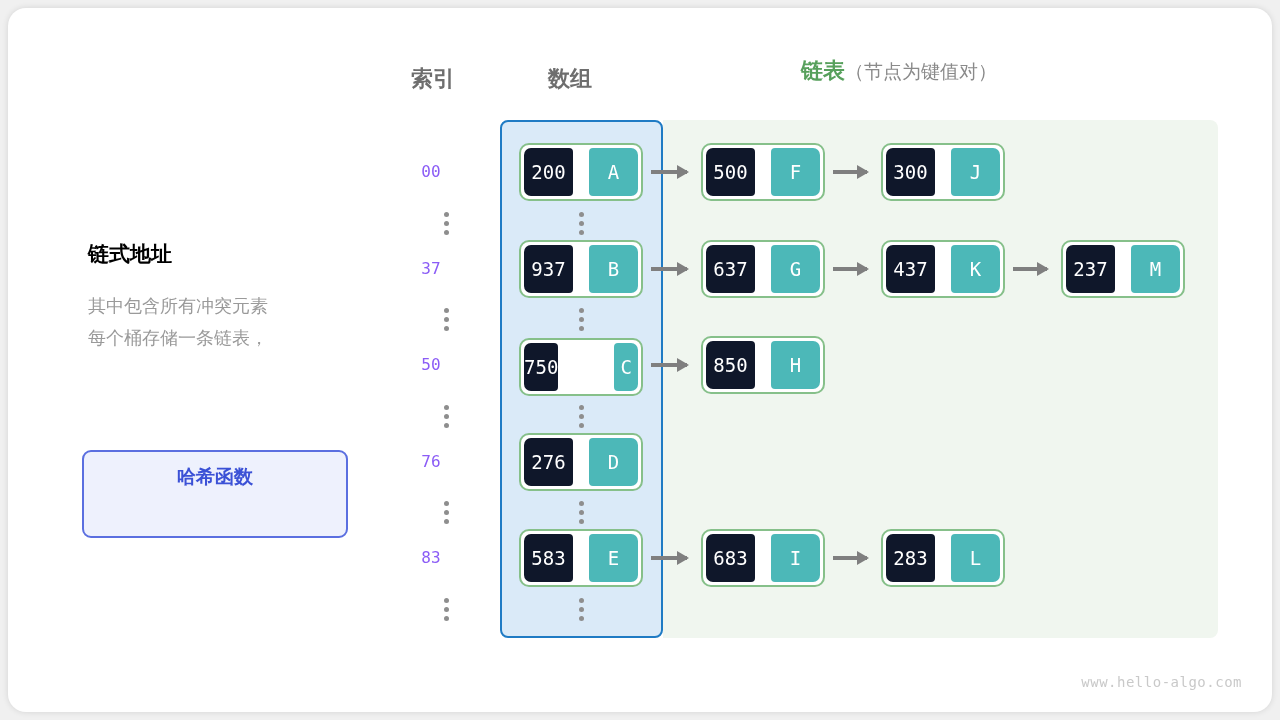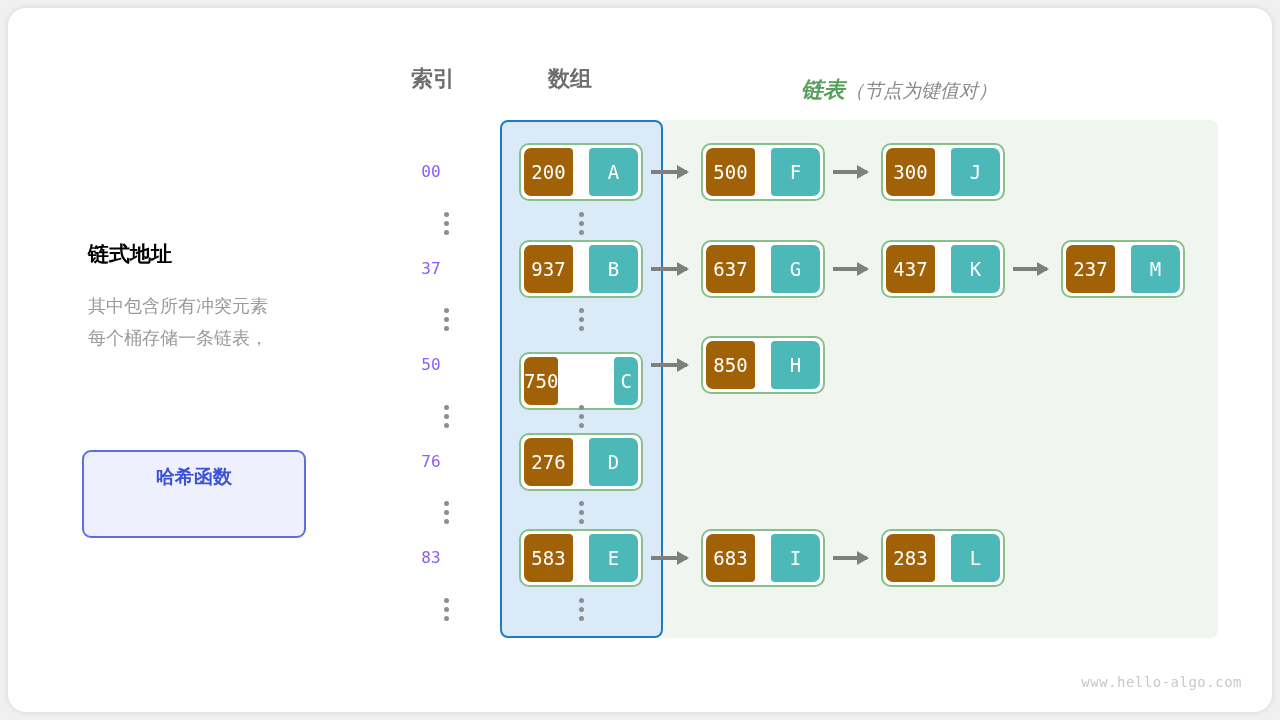--- a/index.html
+++ b/index.html
@@ -28,21 +28,21 @@
   
   .heading {
     position: absolute;
     font-size: 22px;
     font-weight: bold;
     color: #6e6e6e;
     white-space: nowrap;
   }
   #hd-index { left: 403px; top: 56px; }
   #hd-array { left: 540px; top: 56px; }
-  #hd-list  { left: 793px; top: 67px; color:#57a05c;font-style:italic; }
+  #hd-list  { left: 793px; top: 48px; color:#57a05c; }
   #hd-list .sub {
     font-size: 19px;
     font-weight: normal;
     color: #8a8a8a;
   }
 
   
   #left-title {
     position: absolute;
     left: 80px; top: 232px;
@@ -57,21 +57,21 @@
     font-size: 18px;
     line-height: 32px;
     color: #9a9a9a;
     white-space: nowrap;
   }
 
   
   #hash-box {
     position: absolute;
     left: 74px; top: 442px;
-    width: 224px; height: 88px;
+    width: 266px; height: 88px;
     background: #eef1fd;
     border: 2px solid #5b6fe0;
     border-radius: 9px;
     box-sizing: border-box;
   }
   #hash-title {
     position: absolute;
     left: 0; right: 0; top: 12px;
     text-align: center;
     font-size: 19px;
@@ -131,21 +131,21 @@
   .node .cell {
     flex: 1 1 50%;
     display: flex;
     align-items: center;
     justify-content: center;
     font-size: 19px;
     font-family: "DejaVu Sans Mono", "Liberation Mono", monospace;
     color: #ffffff;
   }
   .node .key {
-    background: #a16207;
+    background: #0f172a;
     border-radius: 7px 4px 4px 7px;
     margin-right: 16px;
   }
   .node .val {
     background: #4cb8b8;
     border-radius: 4px 7px 7px 4px;
   }
 
   
   .arrow {
@@ -260,21 +260,21 @@
         <i></i>
         <i></i>
         <i></i>
       </div>
       <div class="vdots" style="left: 563px; top: 296px;">
         <i></i>
         <i></i>
         <i></i>
       </div>
       <div class="idx" style="top: 328px;">50</div>
-      <div class="node" style="left: 511px; top: 344px; gap: 40px;">
+      <div class="node" style="left: 511px; top: 330px; gap: 40px;">
         <div class="cell key">750</div>
         <div class="cell val">C</div>
       </div>
       <div class="arrow" style="left: 643px; top: 355px; width: 36px;"></div>
       <div class="node" style="left: 693px; top: 328px;">
         <div class="cell key">850</div>
         <div class="cell val">H</div>
       </div>
       <div class="vdots" style="left: 428px; top: 393px;">
         <i></i>

